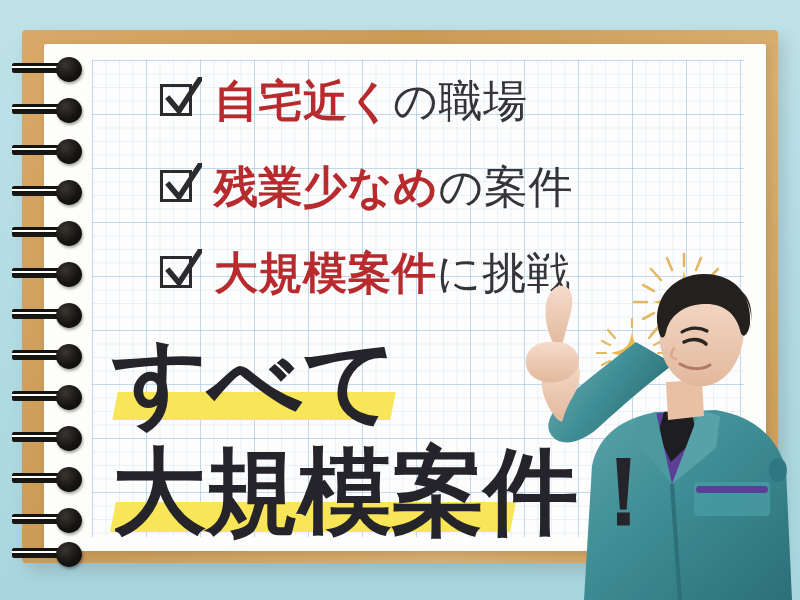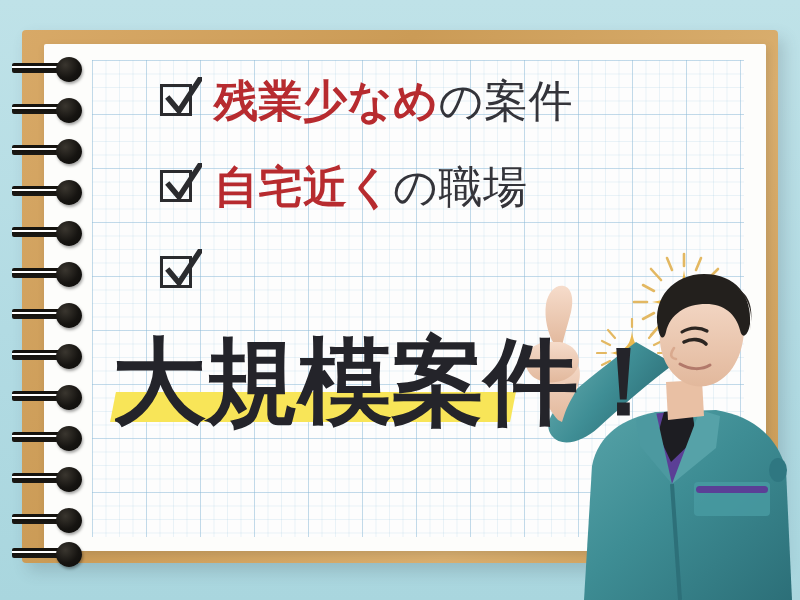--- a/index.html
+++ b/index.html
@@ -107,47 +107,54 @@
   <div class="checklist">
 
     <div class="ck-row">
       <span class="ck-box">
         <span class="sq"></span>
         <svg class="tick" viewBox="0 0 40 44" fill="none" aria-hidden="true">
           <path d="M7 22 L17 34 L38 2" stroke="#2b2b2e" stroke-width="5.5" stroke-linecap="square" stroke-linejoin="miter" fill="none"></path>
         </svg>
       </span>
       <span class="ck-text">
-        <span class="hl">残業少なめ</span><span class="pl">の案件</span>
+        <span class="hl">自宅近く</span><span class="pl">の職場</span>
       </span>
     </div>
 
     <div class="ck-row">
       <span class="ck-box">
         <span class="sq"></span>
         <svg class="tick" viewBox="0 0 40 44" fill="none" aria-hidden="true">
           <path d="M7 22 L17 34 L38 2" stroke="#2b2b2e" stroke-width="5.5" stroke-linecap="square" stroke-linejoin="miter" fill="none"></path>
         </svg>
       </span>
       <span class="ck-text">
-        <span class="hl">自宅近く</span><span class="pl">の職場</span>
+        <span class="hl">残業少なめ</span><span class="pl">の案件</span>
       </span>
     </div>
 
     <div class="ck-row">
       <span class="ck-box">
         <span class="sq"></span>
         <svg class="tick" viewBox="0 0 40 44" fill="none" aria-hidden="true">
           <path d="M7 22 L17 34 L38 2" stroke="#2b2b2e" stroke-width="5.5" stroke-linecap="square" stroke-linejoin="miter" fill="none"></path>
         </svg>
       </span>
+      <span class="ck-text">
+        <span class="hl">大規模案件</span><span class="pl">に挑戦</span>
+      </span>
     </div>
   </div>
 
   <div class="headline">
+    <div class="hl-line">
+      <span class="hl-mark m1"></span>
+      <span class="hl-word">すべて</span>
+    </div>
     <div class="hl-line">
       <span class="hl-mark m2"></span>
       <span class="hl-word">大規模案件！</span>
     </div>
   </div>
 
   <svg class="sparkle" style="left:632px;top:252px;width:104px;height:100px;" viewBox="0 0 104 100">
     <path d="M52 18 C55 40 60 46 84 50 C60 54 55 60 52 84 C49 60 44 54 20 50 C44 46 49 40 52 18Z" fill="#eab94f"></path>
     <g stroke="#e3b862" stroke-width="2.6" stroke-linecap="round">
       <line x1="52" y1="2" x2="52" y2="14"></line>

